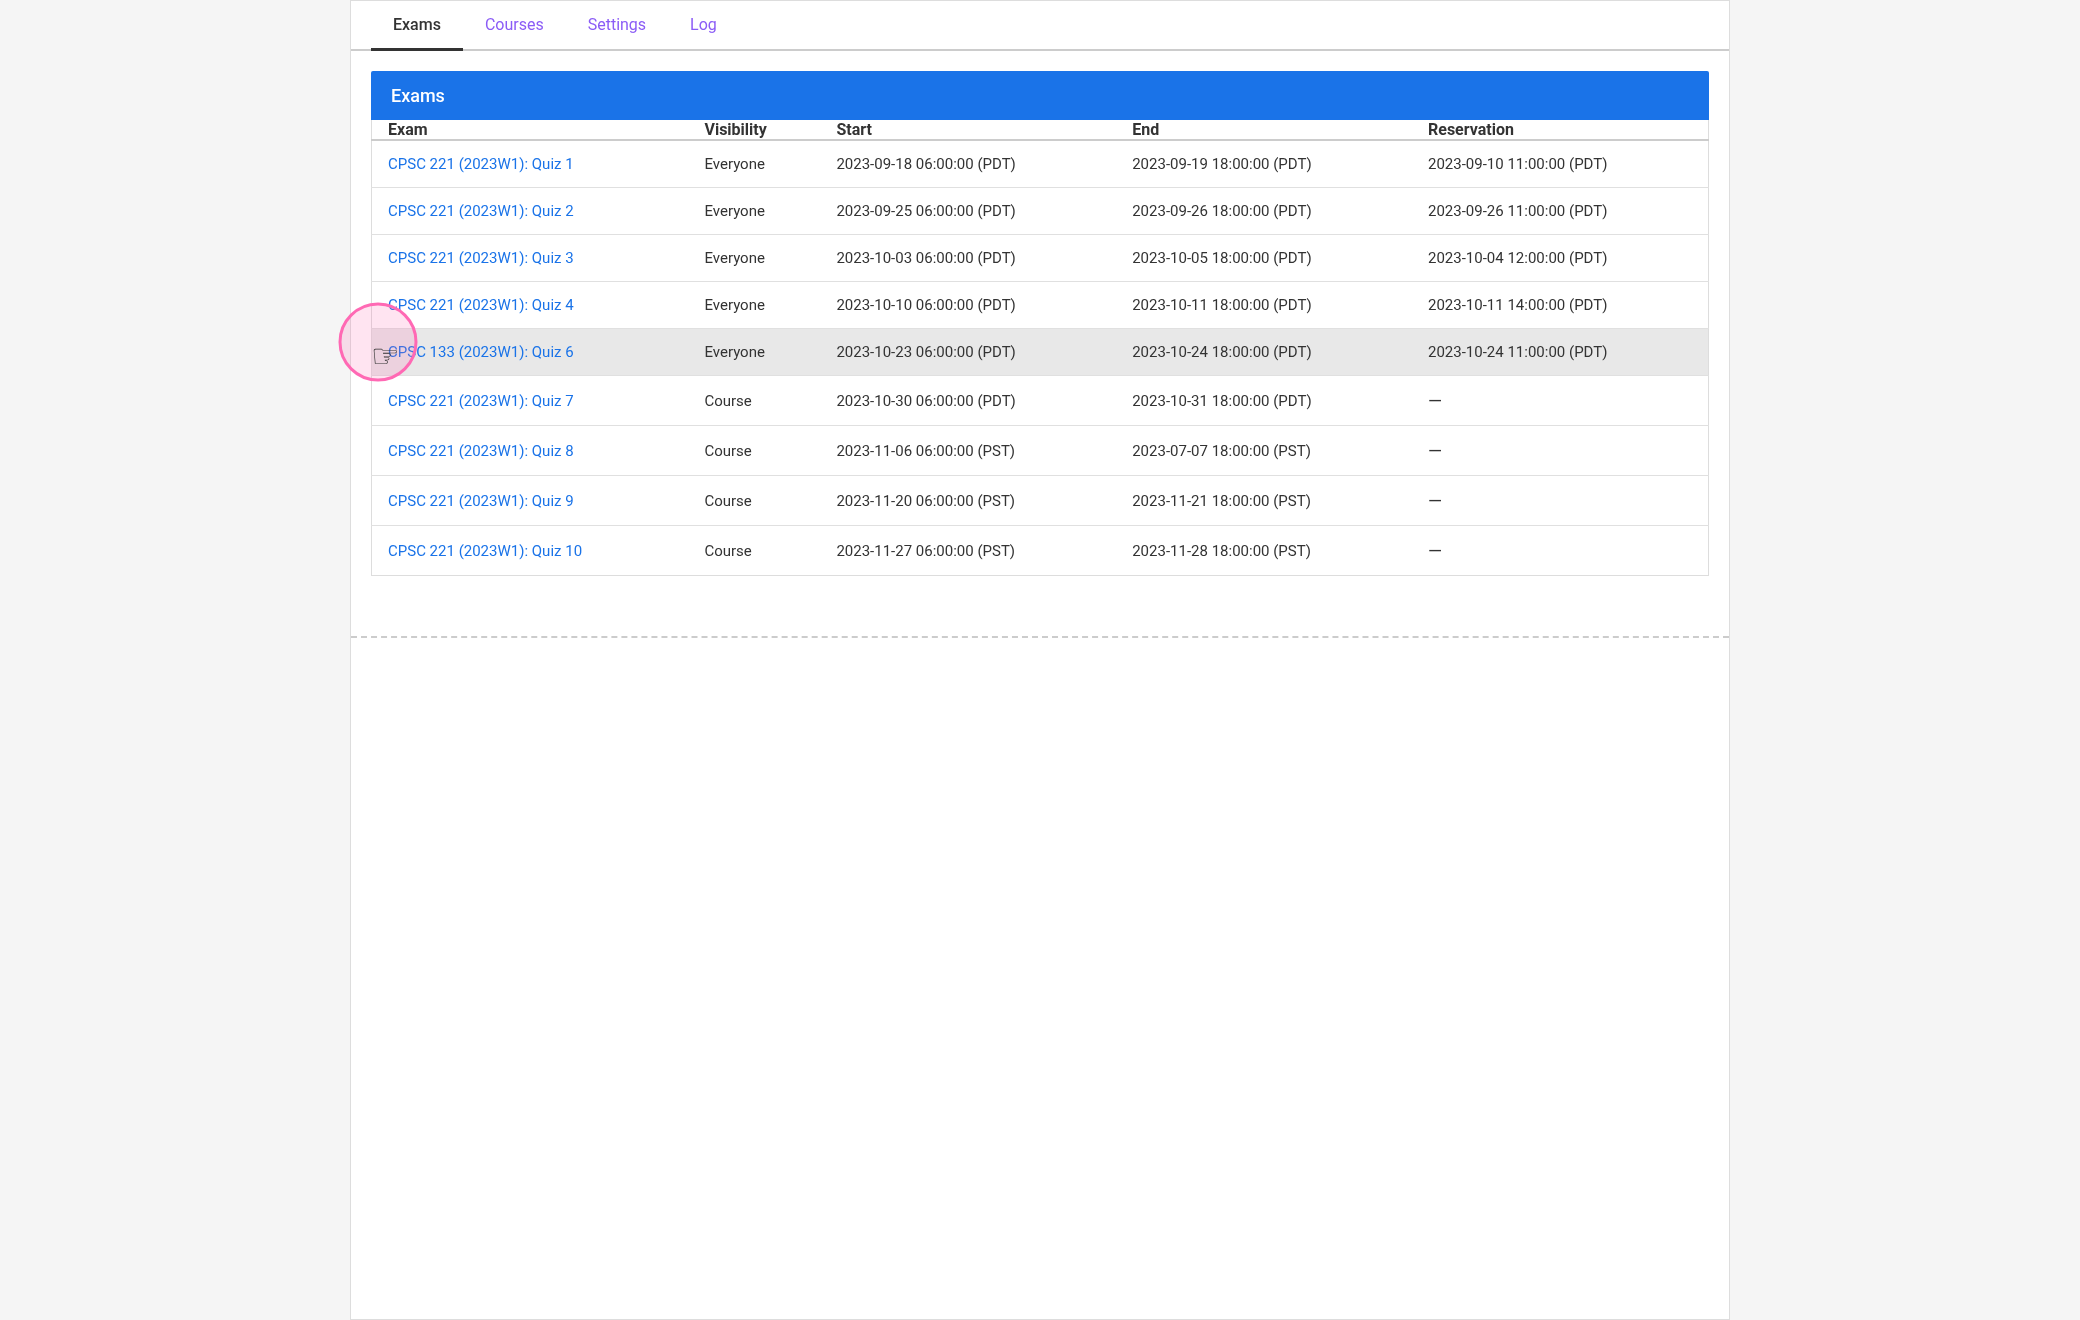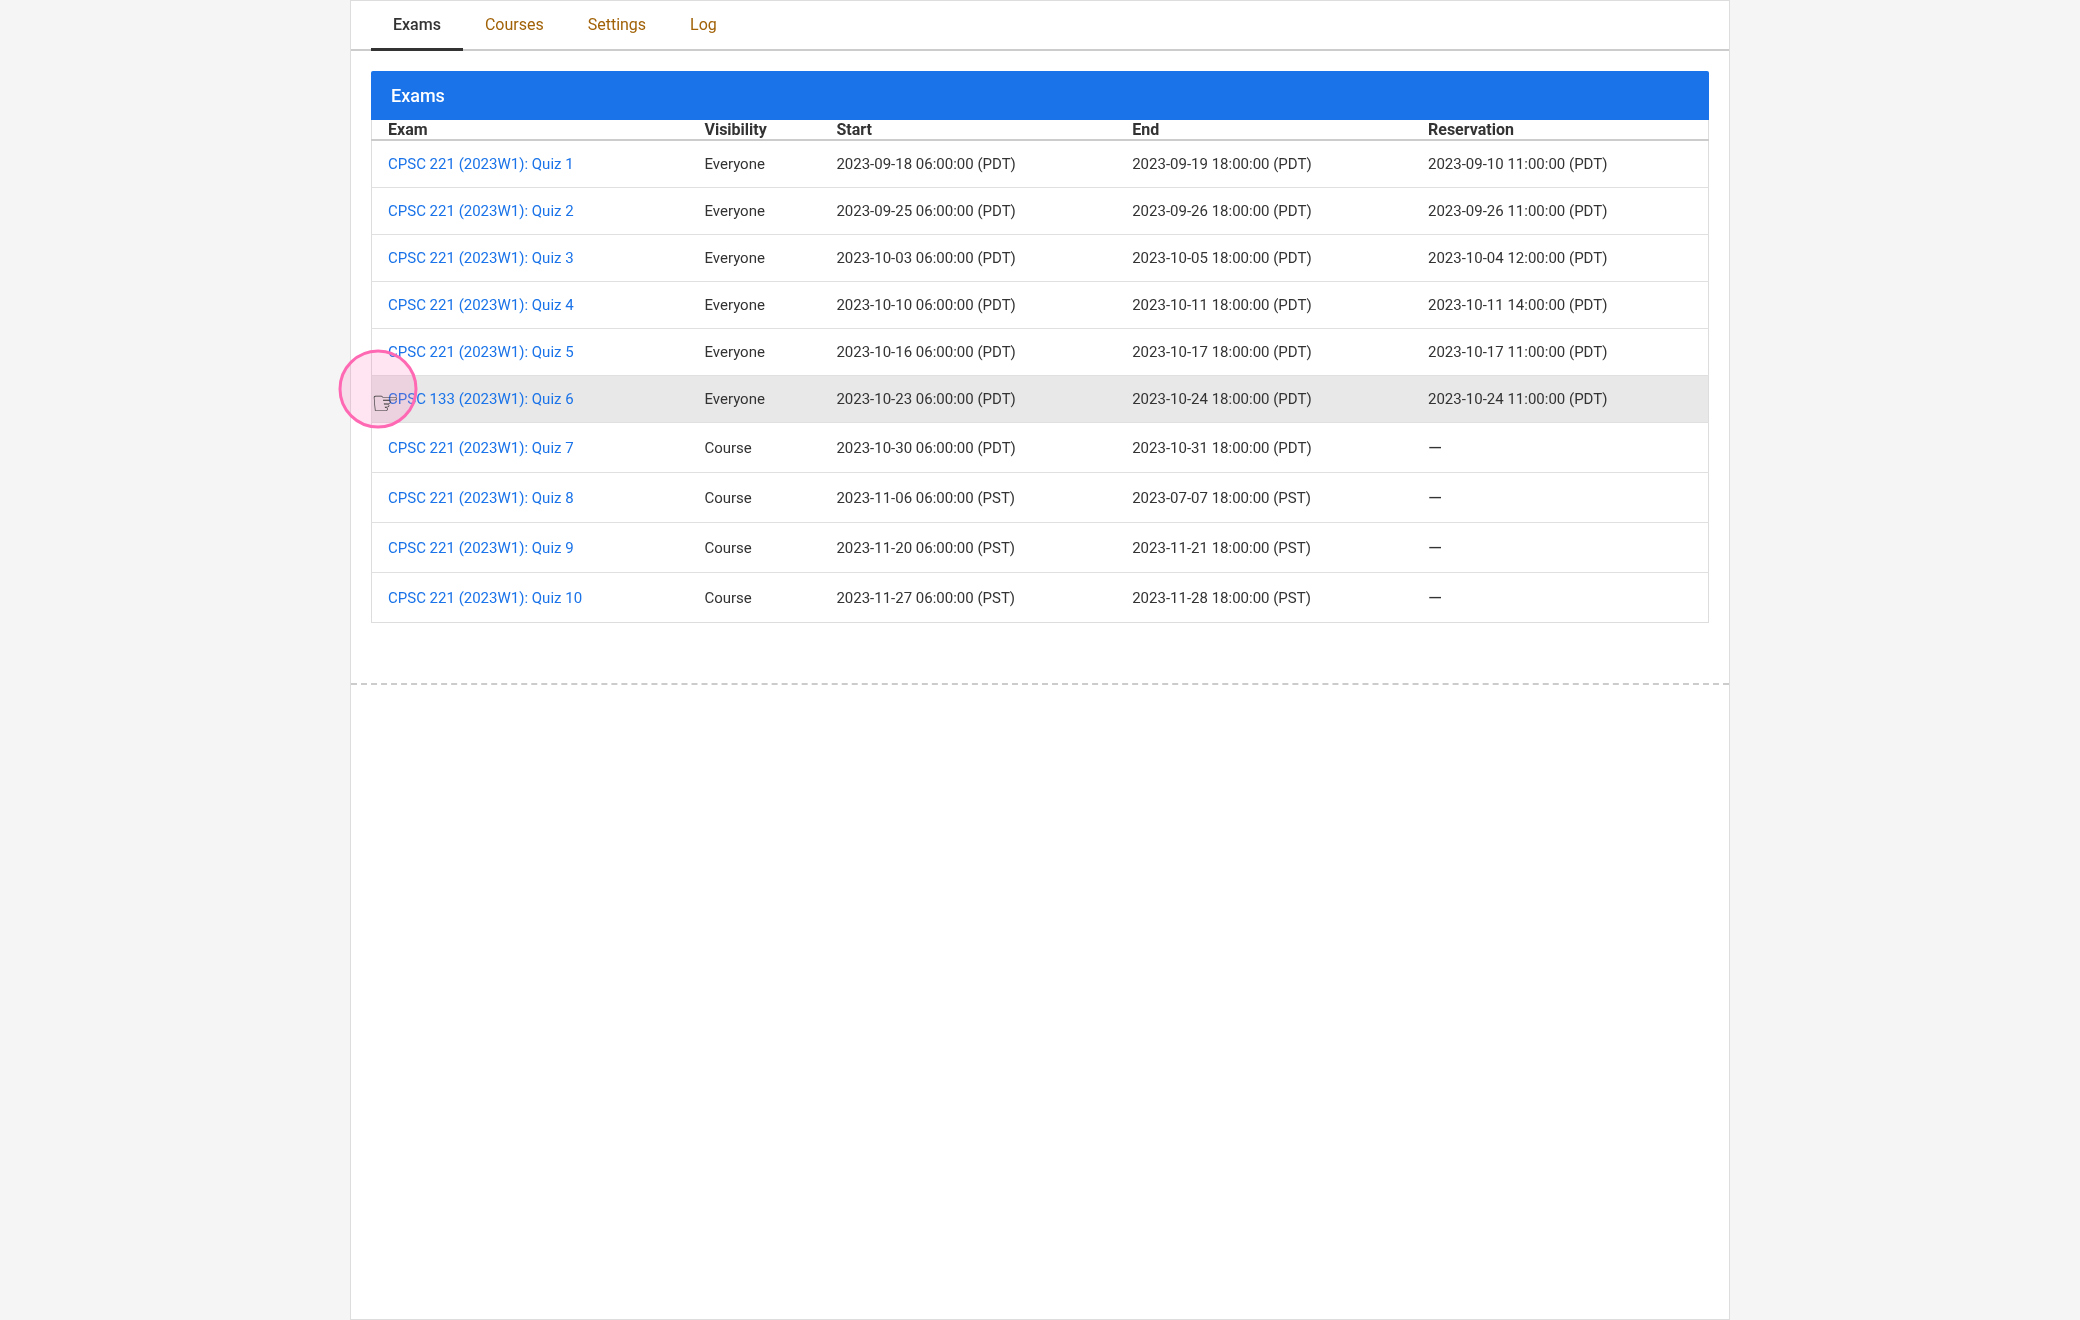--- a/index.html
+++ b/index.html
@@ -24,21 +24,21 @@
       display: flex;
       border-bottom: 2px solid #ccc;
       padding: 0 20px;
       background: #fff;
     }
 
     .tab {
       padding: 14px 22px;
       cursor: pointer;
       font-size: 16px;
-      color: #a16207;
+      color: #8b5cf6;
       text-decoration: none;
       border-bottom: 3px solid transparent;
       margin-bottom: -2px;
     }
 
     .tab.active {
       color: #333;
       border-bottom: 3px solid #333;
       font-weight: 500;
     }
@@ -171,27 +171,20 @@
             <td>2023-10-05 18:00:00 (PDT)</td>
             <td>2023-10-04 12:00:00 (PDT)</td>
           </tr>
           <tr>
             <td><a class="exam-link" href="#">CPSC 221 (2023W1): Quiz 4</a></td>
             <td>Everyone</td>
             <td>2023-10-10 06:00:00 (PDT)</td>
             <td>2023-10-11 18:00:00 (PDT)</td>
             <td>2023-10-11 14:00:00 (PDT)</td>
           </tr>
-          <tr>
-            <td><a class="exam-link" href="#">CPSC 221 (2023W1): Quiz 5</a></td>
-            <td>Everyone</td>
-            <td>2023-10-16 06:00:00 (PDT)</td>
-            <td>2023-10-17 18:00:00 (PDT)</td>
-            <td>2023-10-17 11:00:00 (PDT)</td>
-          </tr>
           <tr class="highlighted">
             <td><div style="position: relative; display: inline-block;"><a class="exam-link" href="#">CPSC 133 (2023W1): Quiz 6</a><div style="position: absolute; left: -55px; top: 50%; transform: translateY(-50%); pointer-events: none; width: 120px; height: 80px;">
                   <svg width="120" height="80" style="position: absolute; top: -10px; left: -10px;">
                     <circle cx="55" cy="40" r="38" fill="rgba(255,105,180,0.18)" stroke="#ff69b4" stroke-width="3"></circle>
                   </svg>
                   <div style="position: absolute; left: 38px; top: 28px; font-size: 32px; line-height: 1;">☞</div>
                 </div></div></td>
             <td>Everyone</td>
             <td>2023-10-23 06:00:00 (PDT)</td>
             <td>2023-10-24 18:00:00 (PDT)</td>

